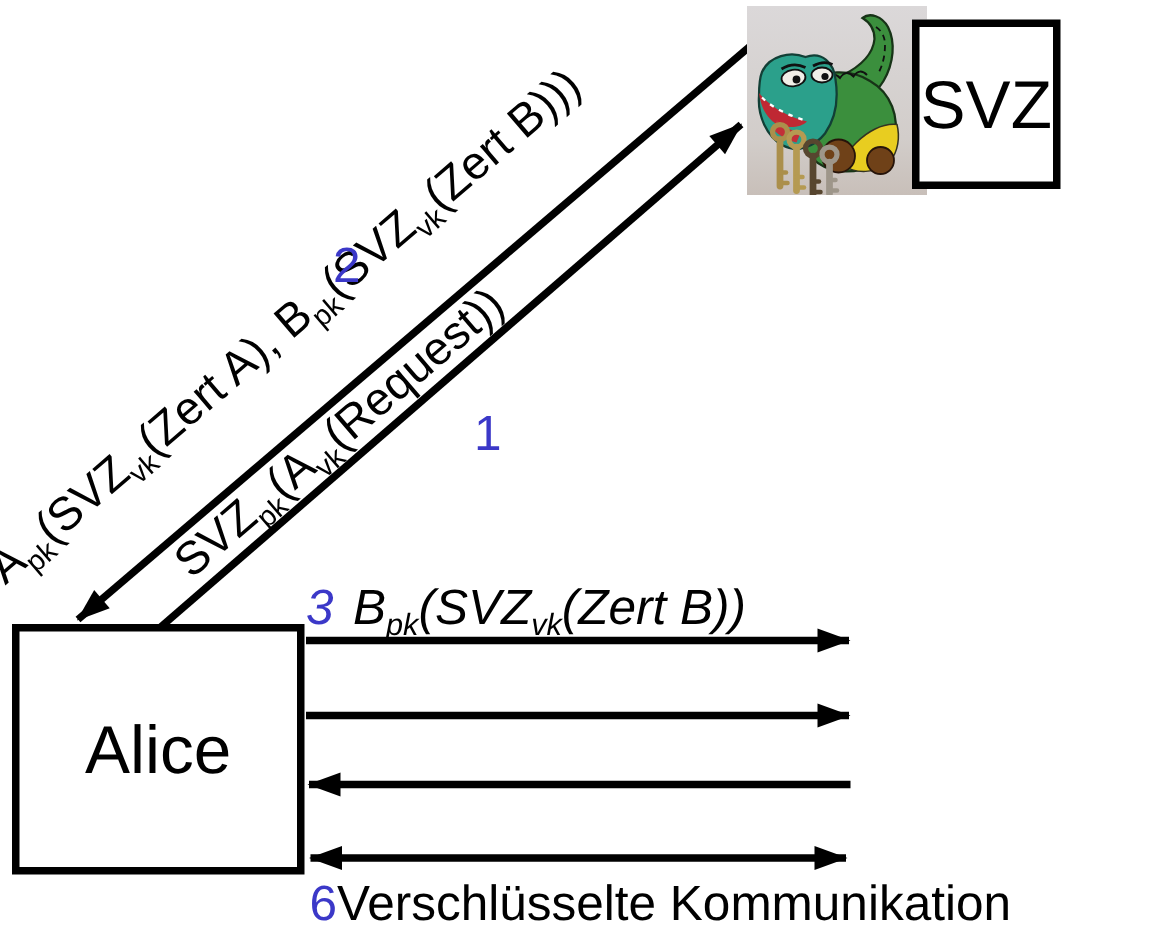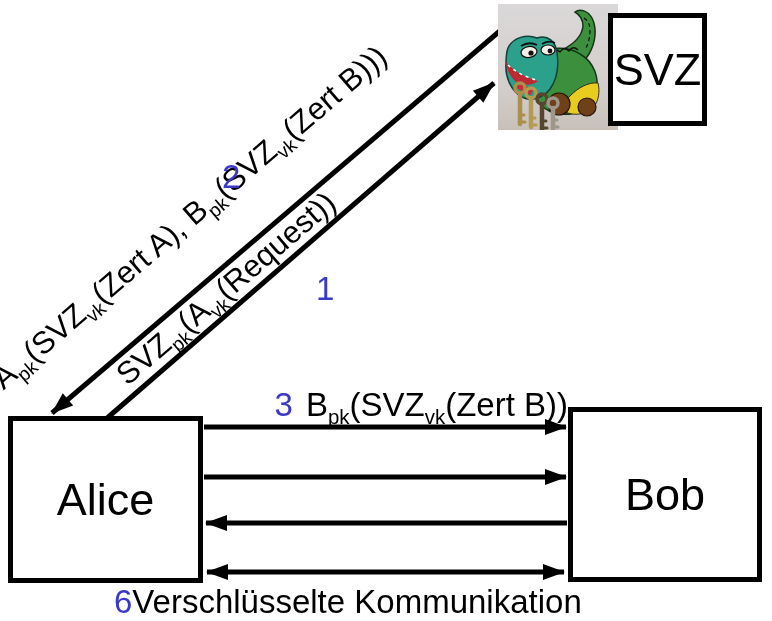--- a/index.html
+++ b/index.html
@@ -7,27 +7,27 @@
           font-family:"Liberation Sans","DejaVu Sans",sans-serif;color:#000;}
   .arrows{position:absolute;left:0;top:0;width:772px;height:621px;}
   .arrows line{stroke:#000;stroke-width:5;}
   .photo{position:absolute;left:498px;top:4px;width:120px;height:126px;}
   .box{position:absolute;box-sizing:border-box;border:5px solid #000;background:#fff;
        display:flex;align-items:center;justify-content:center;font-size:45px;}
   .box-alice{left:8px;top:416px;width:195px;height:167px;text-align:center;}
   .box-bob{left:568px;top:407px;width:194px;height:175px;}
   .box-svz{left:608px;top:13px;width:99px;height:113px;}
   .msg{position:absolute;font-size:33px;line-height:36px;white-space:nowrap;}
-  .msg-row{left:204px;width:364px;text-align:right;}
+  .msg-row{left:204px;width:364px;text-align:left;font-style:italic;}
   .num{color:#3b38c8;}
   .msg-row .num{margin-right:13px;}
   #m3{top:387px;}
   #m4{top:441px;}
   #m5{top:487px;}
-  #m6{left:114px;width:560px;text-align:left;top:584px;}
+  #m6{left:114px;width:560px;text-align:right;top:584px;}
   .diag{font-size:31px;line-height:40px;height:40px;transform-origin:0 100%;
         transform:rotate(-40.6deg);}
   #m1{left:134px;top:354px;}
   #m2{left:10px;top:358px;}
   .dnum{position:absolute;font-size:33px;line-height:34px;color:#3b38c8;}
   #n1{left:316px;top:272px;}
   #n2{left:222px;top:160px;}
   sub{font-size:0.62em;}
 </style>
 </head>
@@ -94,23 +94,20 @@
         <line x1="55" y1="104" x2="55" y2="125" stroke="#9e968a" stroke-width="4.5"></line>
         <line x1="55" y1="123" x2="60" y2="123" stroke="#9e968a" stroke-width="3"></line>
         <line x1="55" y1="116" x2="59" y2="116" stroke="#9e968a" stroke-width="3"></line>
       </g>
     </svg>
   </div>
 
   <div class="box box-alice">
     <span>Alice</span>
   </div>
-  <div class="box box-bob">
-    <span>Bob</span>
-  </div>
   <div class="box box-svz">
     <span>SVZ</span>
   </div>
 
   <div class="msg diag" id="m1">
     <span><span>SVZ</span><sub>pk</sub><span>(A</span><sub>vk</sub><span>(Request))</span></span>
   </div>
   <div class="dnum" id="n1">1</div>
 
   <div class="msg diag" id="m2">

